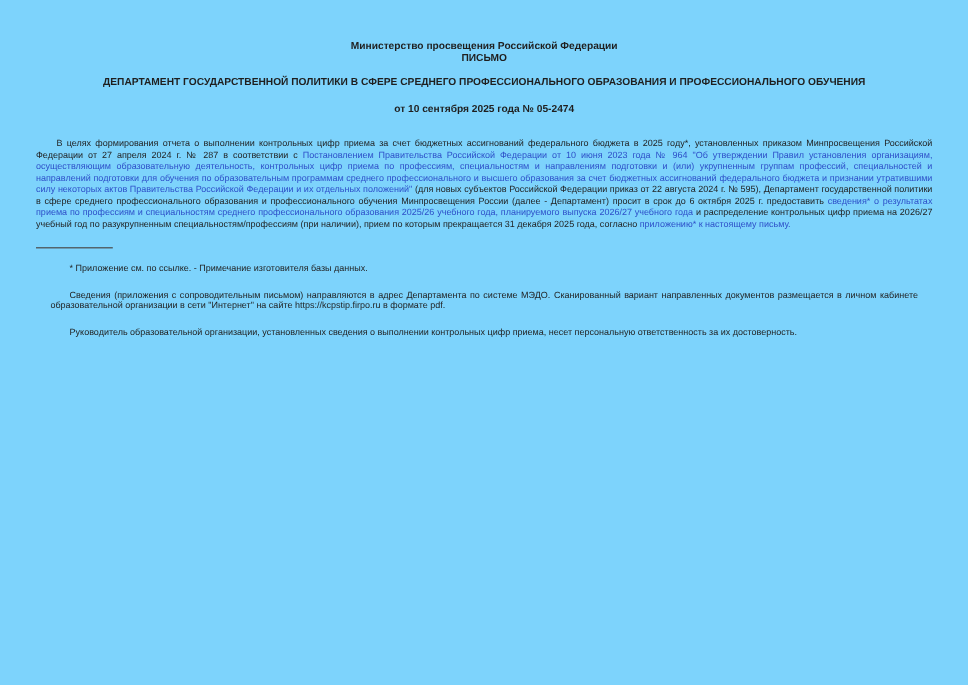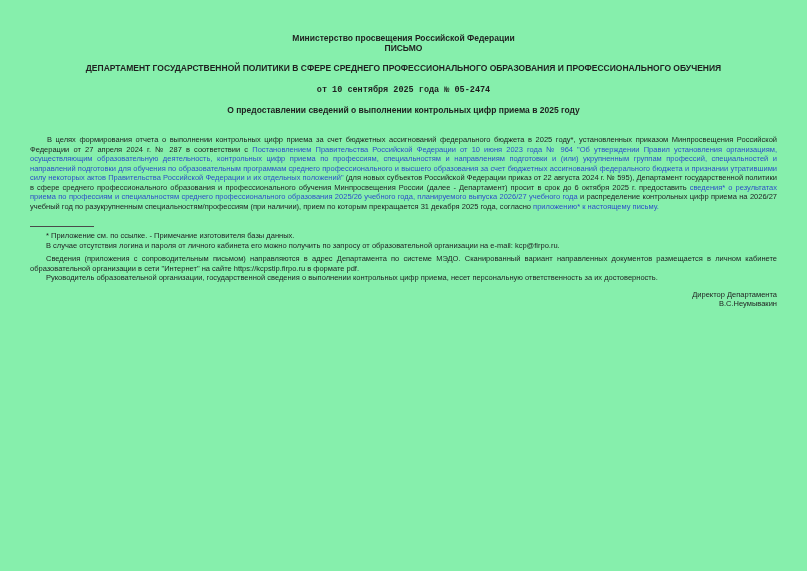--- a/index.html
+++ b/index.html
@@ -21,21 +21,21 @@
   .hdr {
     text-align: center;
     font-weight: bold;
     font-size: 8.5px;
     line-height: 10px;
     margin: 0;
   }
   .hdr-ministry { margin-bottom: 0; }
   .hdr-dept { margin-bottom: 12px; }
   .hdr-type { margin-bottom: 10px; }
-  .hdr-date { margin-bottom: 2px; font-family: Liberation Mono, monospace; }
+  .hdr-date { margin-bottom: 2px; }
   .hdr-subject { margin-top: 10px; margin-bottom: 0; }
   .body-par {
     margin-top: 20px;
     font-size: 7.5px;
     line-height: 9.5px;
     text-align: justify;
     text-indent: 17px;
     margin-bottom: 0;
   }
   .doc-link { color: var(--link-color, #2d4fc8); text-decoration: none; cursor: pointer; }
@@ -46,50 +46,44 @@
     margin-top: 15px;
     margin-bottom: 4px;
   }
   .footnotes {
     font-size: 7.5px;
     line-height: 9.5px;
     text-align: justify;
   }
   .footnote {
     text-indent: 16px;
-    margin: 0;
+    margin: 12px;
   }
   .fn-gap { margin-top: 4px; }
   .signature {
     margin-top: 7px;
     text-align: right;
     font-size: 7.5px;
     line-height: 9.5px;
   }
 </style>
 </head>
 <body style="--link-color: #2d4fc8;">
 
-<div class="page" style="color: rgb(31, 31, 31); background: #86efac;">
+<div class="page" style="color: rgb(31, 31, 31); background: #7dd3fc;">
 
   <div class="hdr hdr-ministry">Министерство просвещения Российской Федерации</div>
   <div class="hdr hdr-type">ПИСЬМО</div>
   <div class="hdr hdr-dept">ДЕПАРТАМЕНТ ГОСУДАРСТВЕННОЙ ПОЛИТИКИ В СФЕРЕ СРЕДНЕГО ПРОФЕССИОНАЛЬНОГО ОБРАЗОВАНИЯ И ПРОФЕССИОНАЛЬНОГО ОБУЧЕНИЯ</div>
   <div class="hdr hdr-date">от 10 сентября 2025 года № 05-2474</div>
-  <div class="hdr hdr-subject">О предоставлении сведений о выполнении контрольных цифр приема в 2025 году</div>
 
   <p class="body-par"><span>В целях формирования отчета о выполнении контрольных цифр приема за счет бюджетных ассигнований федерального бюджета в 2025 году*, установленных приказом Минпросвещения Российской Федерации от 27 апреля 2024 г. № 287 в соответствии с </span><span class="doc-link">Постановлением Правительства Российской Федерации от 10 июня 2023 года № 964 "Об утверждении Правил установления организациям, осуществляющим образовательную деятельность, контрольных цифр приема по профессиям, специальностям и направлениям подготовки и (или) укрупненным группам профессий, специальностей и направлений подготовки для обучения по образовательным программам среднего профессионального и высшего образования за счет бюджетных ассигнований федерального бюджета и признании утратившими силу некоторых актов Правительства Российской Федерации и их отдельных положений"</span><span> (для новых субъектов Российской Федерации приказ от 22 августа 2024 г. № 595), Департамент государственной политики в сфере среднего профессионального образования и профессионального обучения Минпросвещения России (далее - Департамент) просит в срок до 6 октября 2025 г. предоставить </span><span class="doc-link">сведения* о результатах приема по профессиям и специальностям среднего профессионального образования 2025/26 учебного года, планируемого выпуска 2026/27 учебного года</span><span> и распределение контрольных цифр приема на 2026/27 учебный год по разукрупненным специальностям/профессиям (при наличии), прием по которым прекращается 31 декабря 2025 года, согласно </span><span class="doc-link">приложению*</span><span class="doc-link"> к настоящему письму.</span></p>
 
   <div class="fn-divider"></div>
 
   <div class="footnotes">
       <div class="footnote">* Приложение см. по ссылке. - Примечание изготовителя базы данных.</div>
-      <div class="footnote">В случае отсутствия логина и пароля от личного кабинета его можно получить по запросу от образовательной организации на e-mail: kcp@firpo.ru.</div>
       <div class="footnote fn-gap">Сведения (приложения с сопроводительным письмом) направляются в адрес Департамента по системе МЭДО. Сканированный вариант направленных документов размещается в личном кабинете образовательной организации в сети "Интернет" на сайте https://kcpstip.firpo.ru в формате pdf.</div>
-      <div class="footnote">Руководитель образовательной организации, государственной сведения о выполнении контрольных цифр приема, несет персональную ответственность за их достоверность.</div>
+      <div class="footnote">Руководитель образовательной организации, установленных сведения о выполнении контрольных цифр приема, несет персональную ответственность за их достоверность.</div>
     </div>
 
-  <div class="signature">
-    <div>Директор Департамента</div>
-    <div>В.С.Неумывакин</div>
-  </div>
 
 </div>
 
 </body></html>

